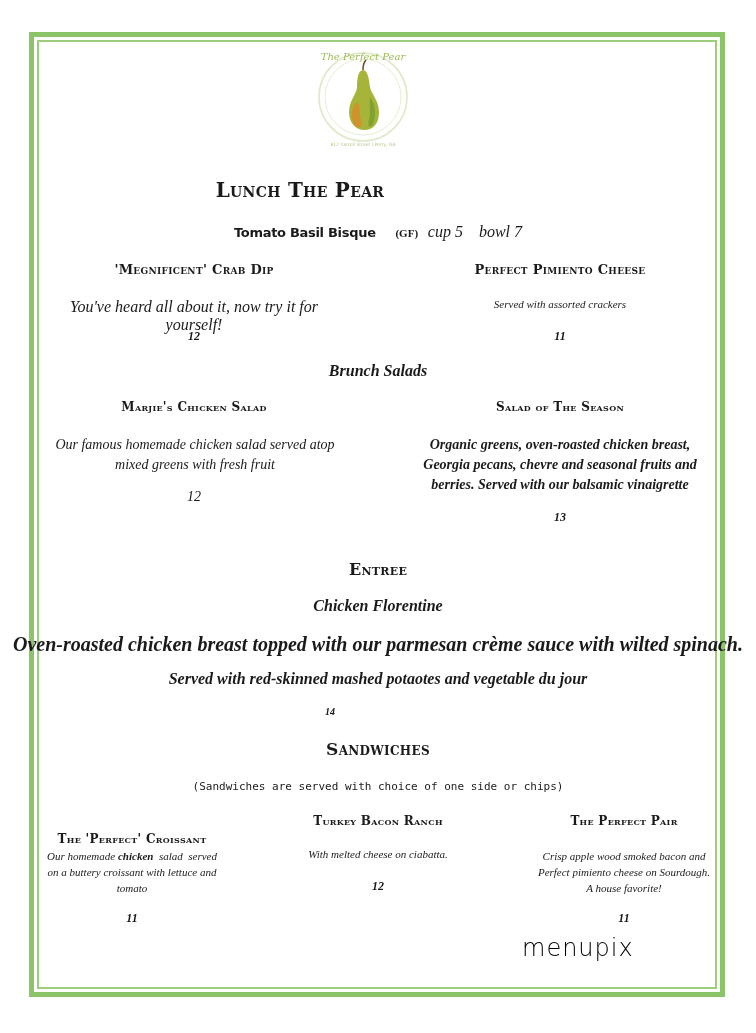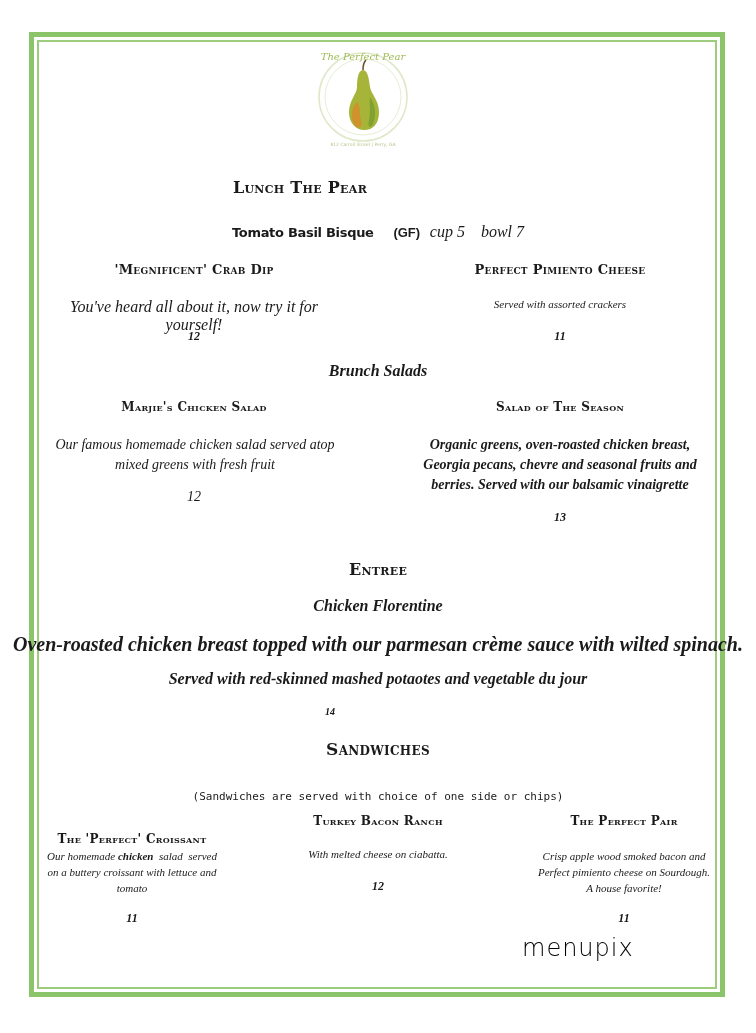--- a/index.html
+++ b/index.html
@@ -26,25 +26,25 @@
     <circle cx="50" cy="55" r="38" fill="none" stroke="#e6eed3" stroke-width="1"></circle>
     <path d="M50 28 C45 28 44 38 44 45 C44 52 36 58 36 70 C36 82 44 88 51 88 C60 88 66 82 66 70 C66 58 58 52 57 45 C56 38 55 28 50 28 Z" fill="#a7b43a"></path>
     <path d="M44 60 C38 66 37 76 42 84 C46 87 50 86 48 78 C46 70 48 64 44 60 Z" fill="#d98a2a" opacity="0.8"></path>
     <path d="M57 55 C62 62 64 72 60 82 C58 86 54 86 56 78 C58 70 56 62 57 55 Z" fill="#6e9a2e" opacity="0.7"></path>
     <path d="M50 28 C50 24 51 20 53 18" stroke="#6b4a2a" stroke-width="1.5" fill="none"></path>
     <text x="50" y="18" text-anchor="middle" font-family="DejaVu Serif, serif" font-style="italic" font-size="10" fill="#9dbb55">The Perfect Pear</text>
     <text x="50" y="104" text-anchor="middle" font-family="DejaVu Sans, sans-serif" font-size="4.5" fill="#b8c78d">812 Carroll Street | Perry, GA</text>
   </svg>
 </div>
 
-<div class="abs sc" style="left:0;width:600px;top:178px;font-size:16px;">Lunch The Pear</div>
+<div class="abs sc" style="left:0;width:600px;top:178px;font-size:20px;">Lunch The Pear</div>
 
 <div class="abs" style="left:0;width:756px;top:223px;font-size:15px;">
   <span style="font-family:'DejaVu Sans',sans-serif;font-weight:bold;font-size:13px;letter-spacing:-0.3px;">Tomato Basil Bisque</span>
-  <span style="font-family:Liberation Sans, sans-serif;font-weight:bold;font-size:13px;margin-left:16px;">(GF)</span>
+  <span style="font-family:Liberation Serif, serif;font-weight:bold;font-size:11px;margin-left:16px;">(GF)</span>
   <span class="serif" style="font-size:16px;margin-left:6px;white-space:pre;">cup 5    bowl 7</span>
 </div>
 
 <div class="abs sc" style="left:42px;width:304px;top:262px;font-size:13px;">'Megnificent' Crab Dip</div>
 <div class="abs serif" style="left:42px;width:304px;top:298px;font-size:16px;">You've heard all about it, now try it for yourself!</div>
 <div class="abs serif bold" style="left:42px;width:304px;top:329px;font-size:12px;">12</div>
 
 <div class="abs sc" style="left:408px;width:304px;top:262px;font-size:13px;">Perfect Pimiento Cheese</div>
 <div class="abs serif" style="left:408px;width:304px;top:298px;font-size:11px;">Served with assorted crackers</div>
 <div class="abs serif bold" style="left:408px;width:304px;top:329px;font-size:12px;">11</div>
@@ -66,21 +66,21 @@
 </div>
 <div class="abs serif bold" style="left:408px;width:304px;top:510px;font-size:12px;">13</div>
 
 <div class="abs sc" style="left:0;width:756px;top:560px;font-size:16px;">Entree</div>
 <div class="abs serif bold" style="left:0;width:756px;top:597px;font-size:16px;">Chicken Florentine</div>
 <div class="abs serif bold" style="left:0;width:756px;top:633px;font-size:20px;">Oven-roasted chicken breast topped with our parmesan crème sauce with wilted spinach.</div>
 <div class="abs serif bold" style="left:0;width:756px;top:670px;font-size:16px;">Served with red-skinned mashed potaotes and vegetable du jour</div>
 <div class="abs serif bold" style="left:0;width:660px;top:706px;font-size:10px;">14</div>
 
 <div class="abs sc" style="left:0;width:756px;top:739px;font-size:17px;">Sandwiches</div>
-<div class="abs sandwich-note" style="left:0;width:756px;top:780px;margin-top:10px;">(Sandwiches are served with choice of one side or chips)</div>
+<div class="abs sandwich-note" style="left:0;width:756px;top:780px;">(Sandwiches are served with choice of one side or chips)</div>
 
 <div class="abs sc" style="left:40px;width:184px;top:832px;font-size:12px;">The 'Perfect' Croissant</div>
 <div class="abs serif" style="left:34px;width:196px;top:848px;font-size:11px;line-height:16px;">
   <div><span>Our homemade </span><b>chicken</b><span style="white-space:pre;">  salad  served</span></div>
   <div>on a buttery croissant with lettuce and</div>
   <div>tomato</div>
 </div>
 <div class="abs serif bold" style="left:40px;width:184px;top:911px;font-size:12px;">11</div>
 
 <div class="abs sc" style="left:280px;width:196px;top:814px;font-size:12px;">Turkey Bacon Ranch</div>

